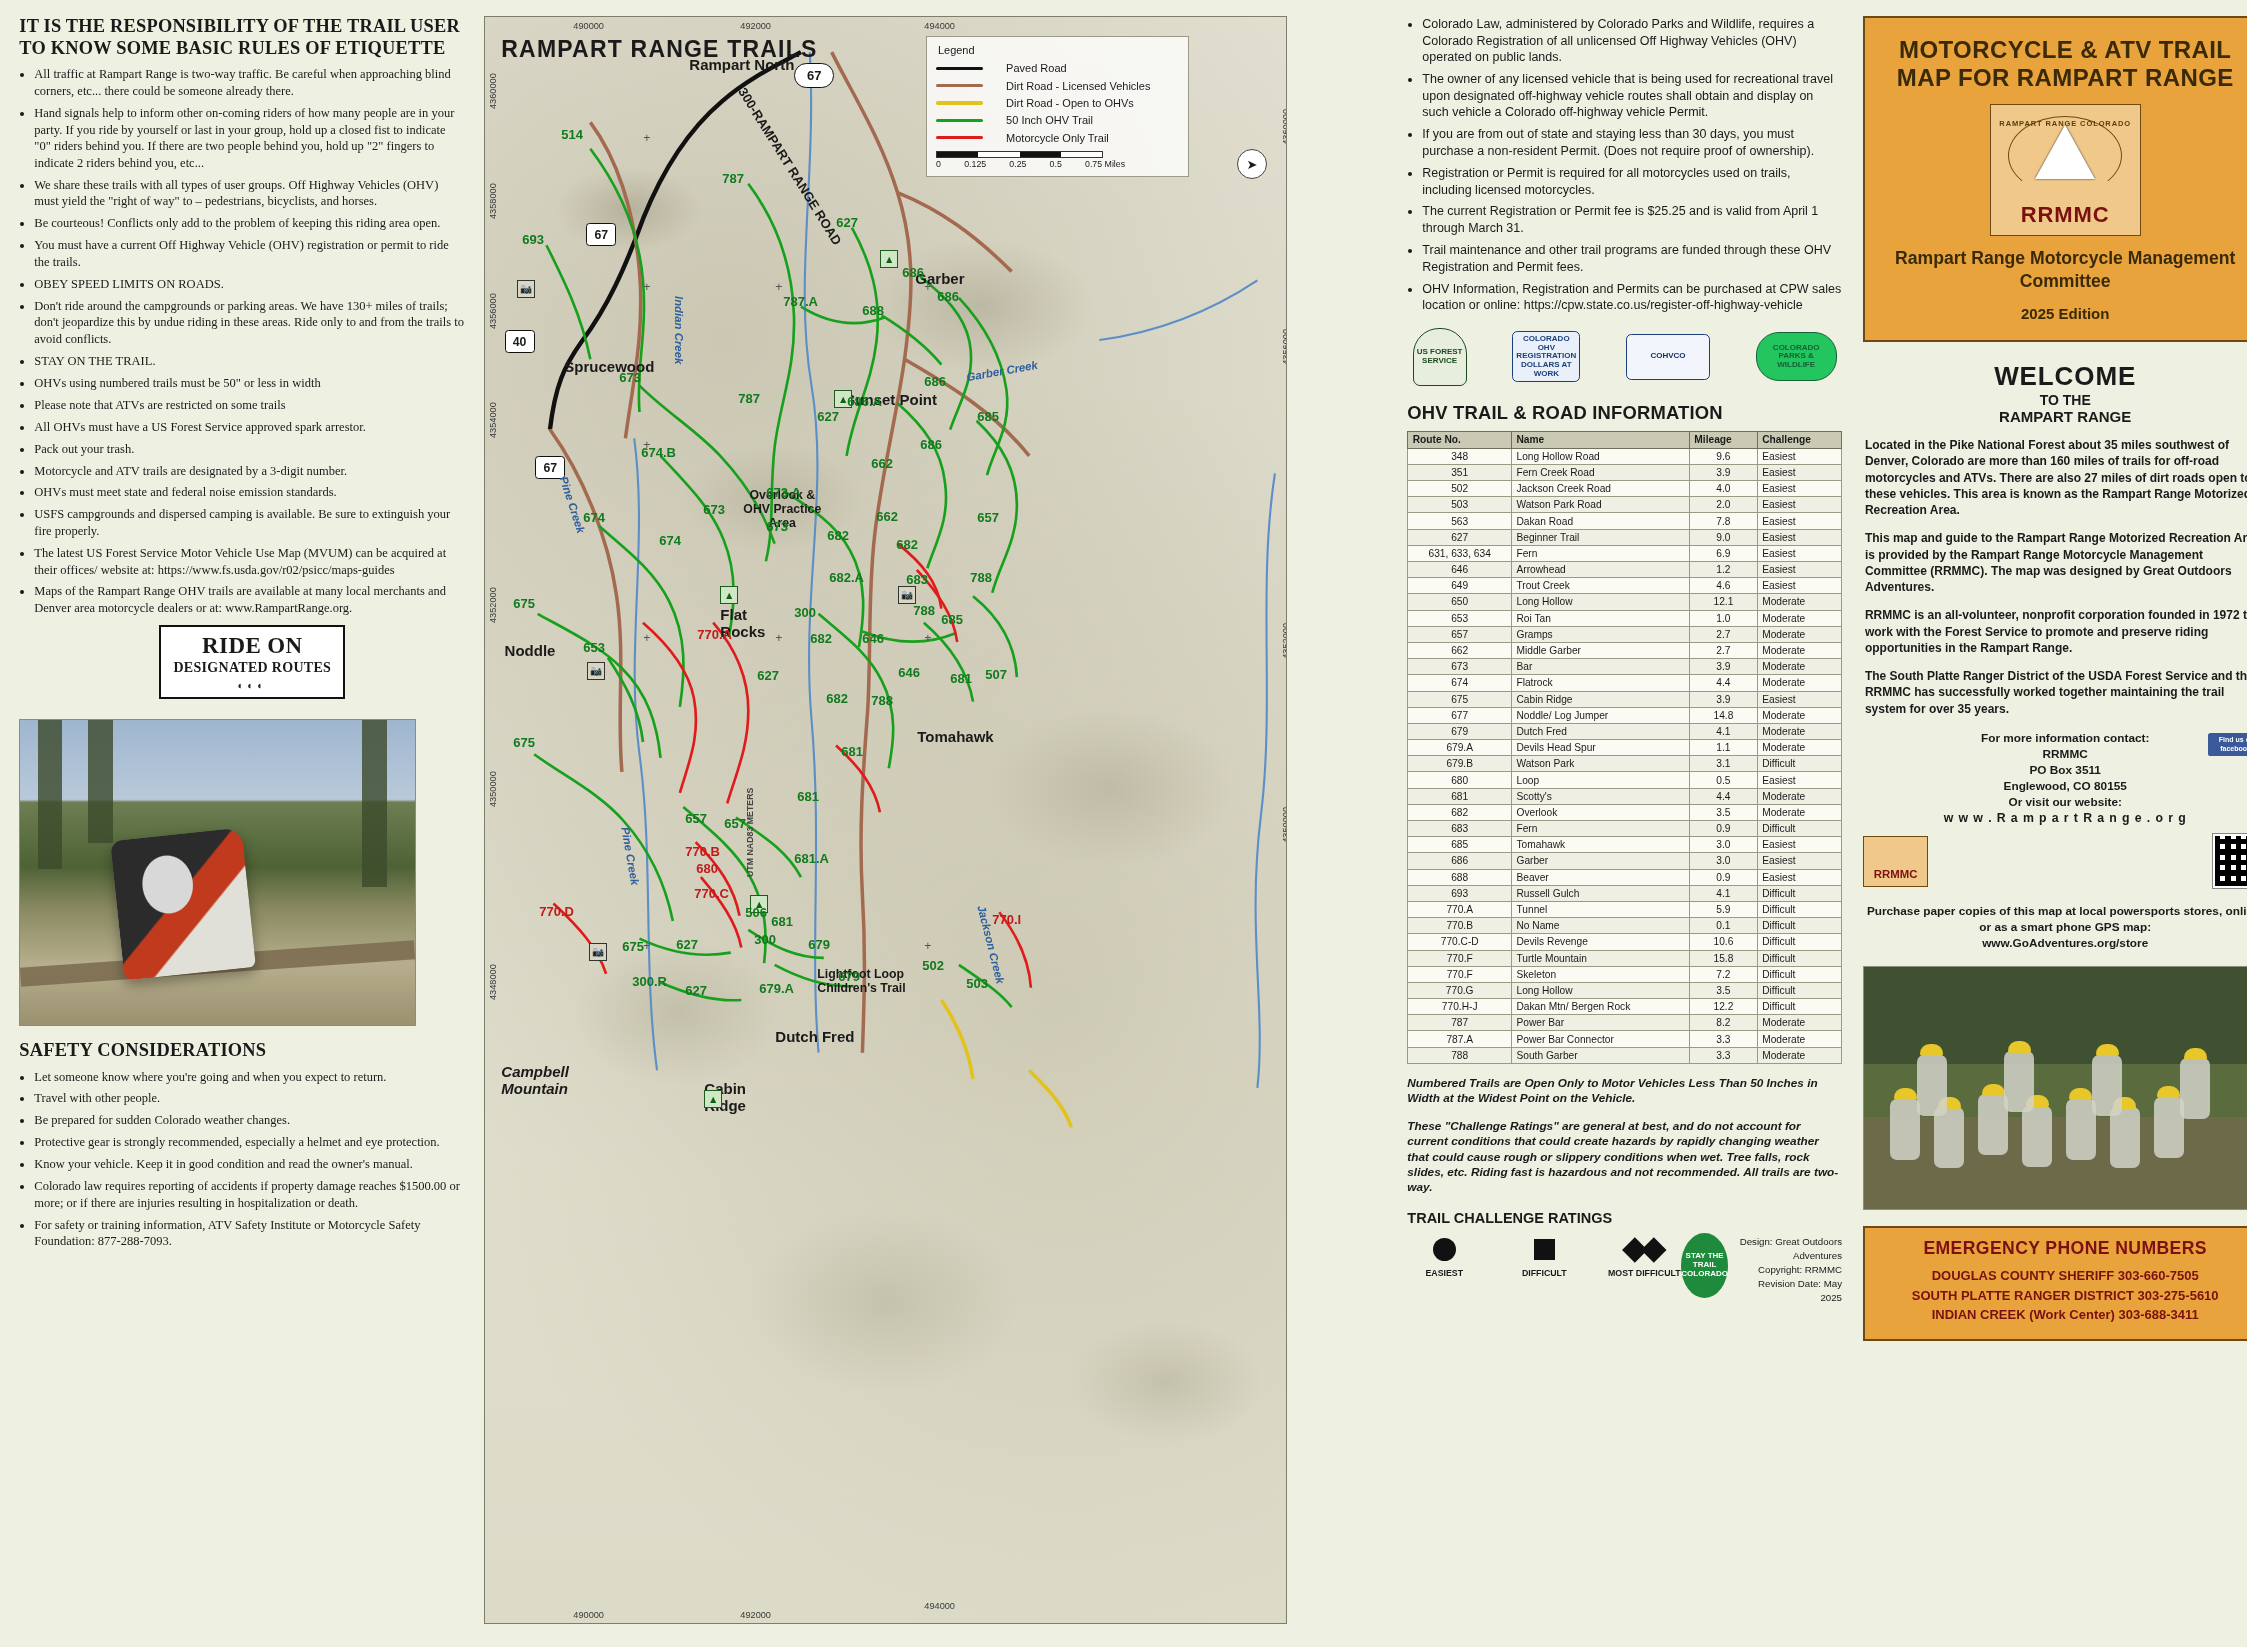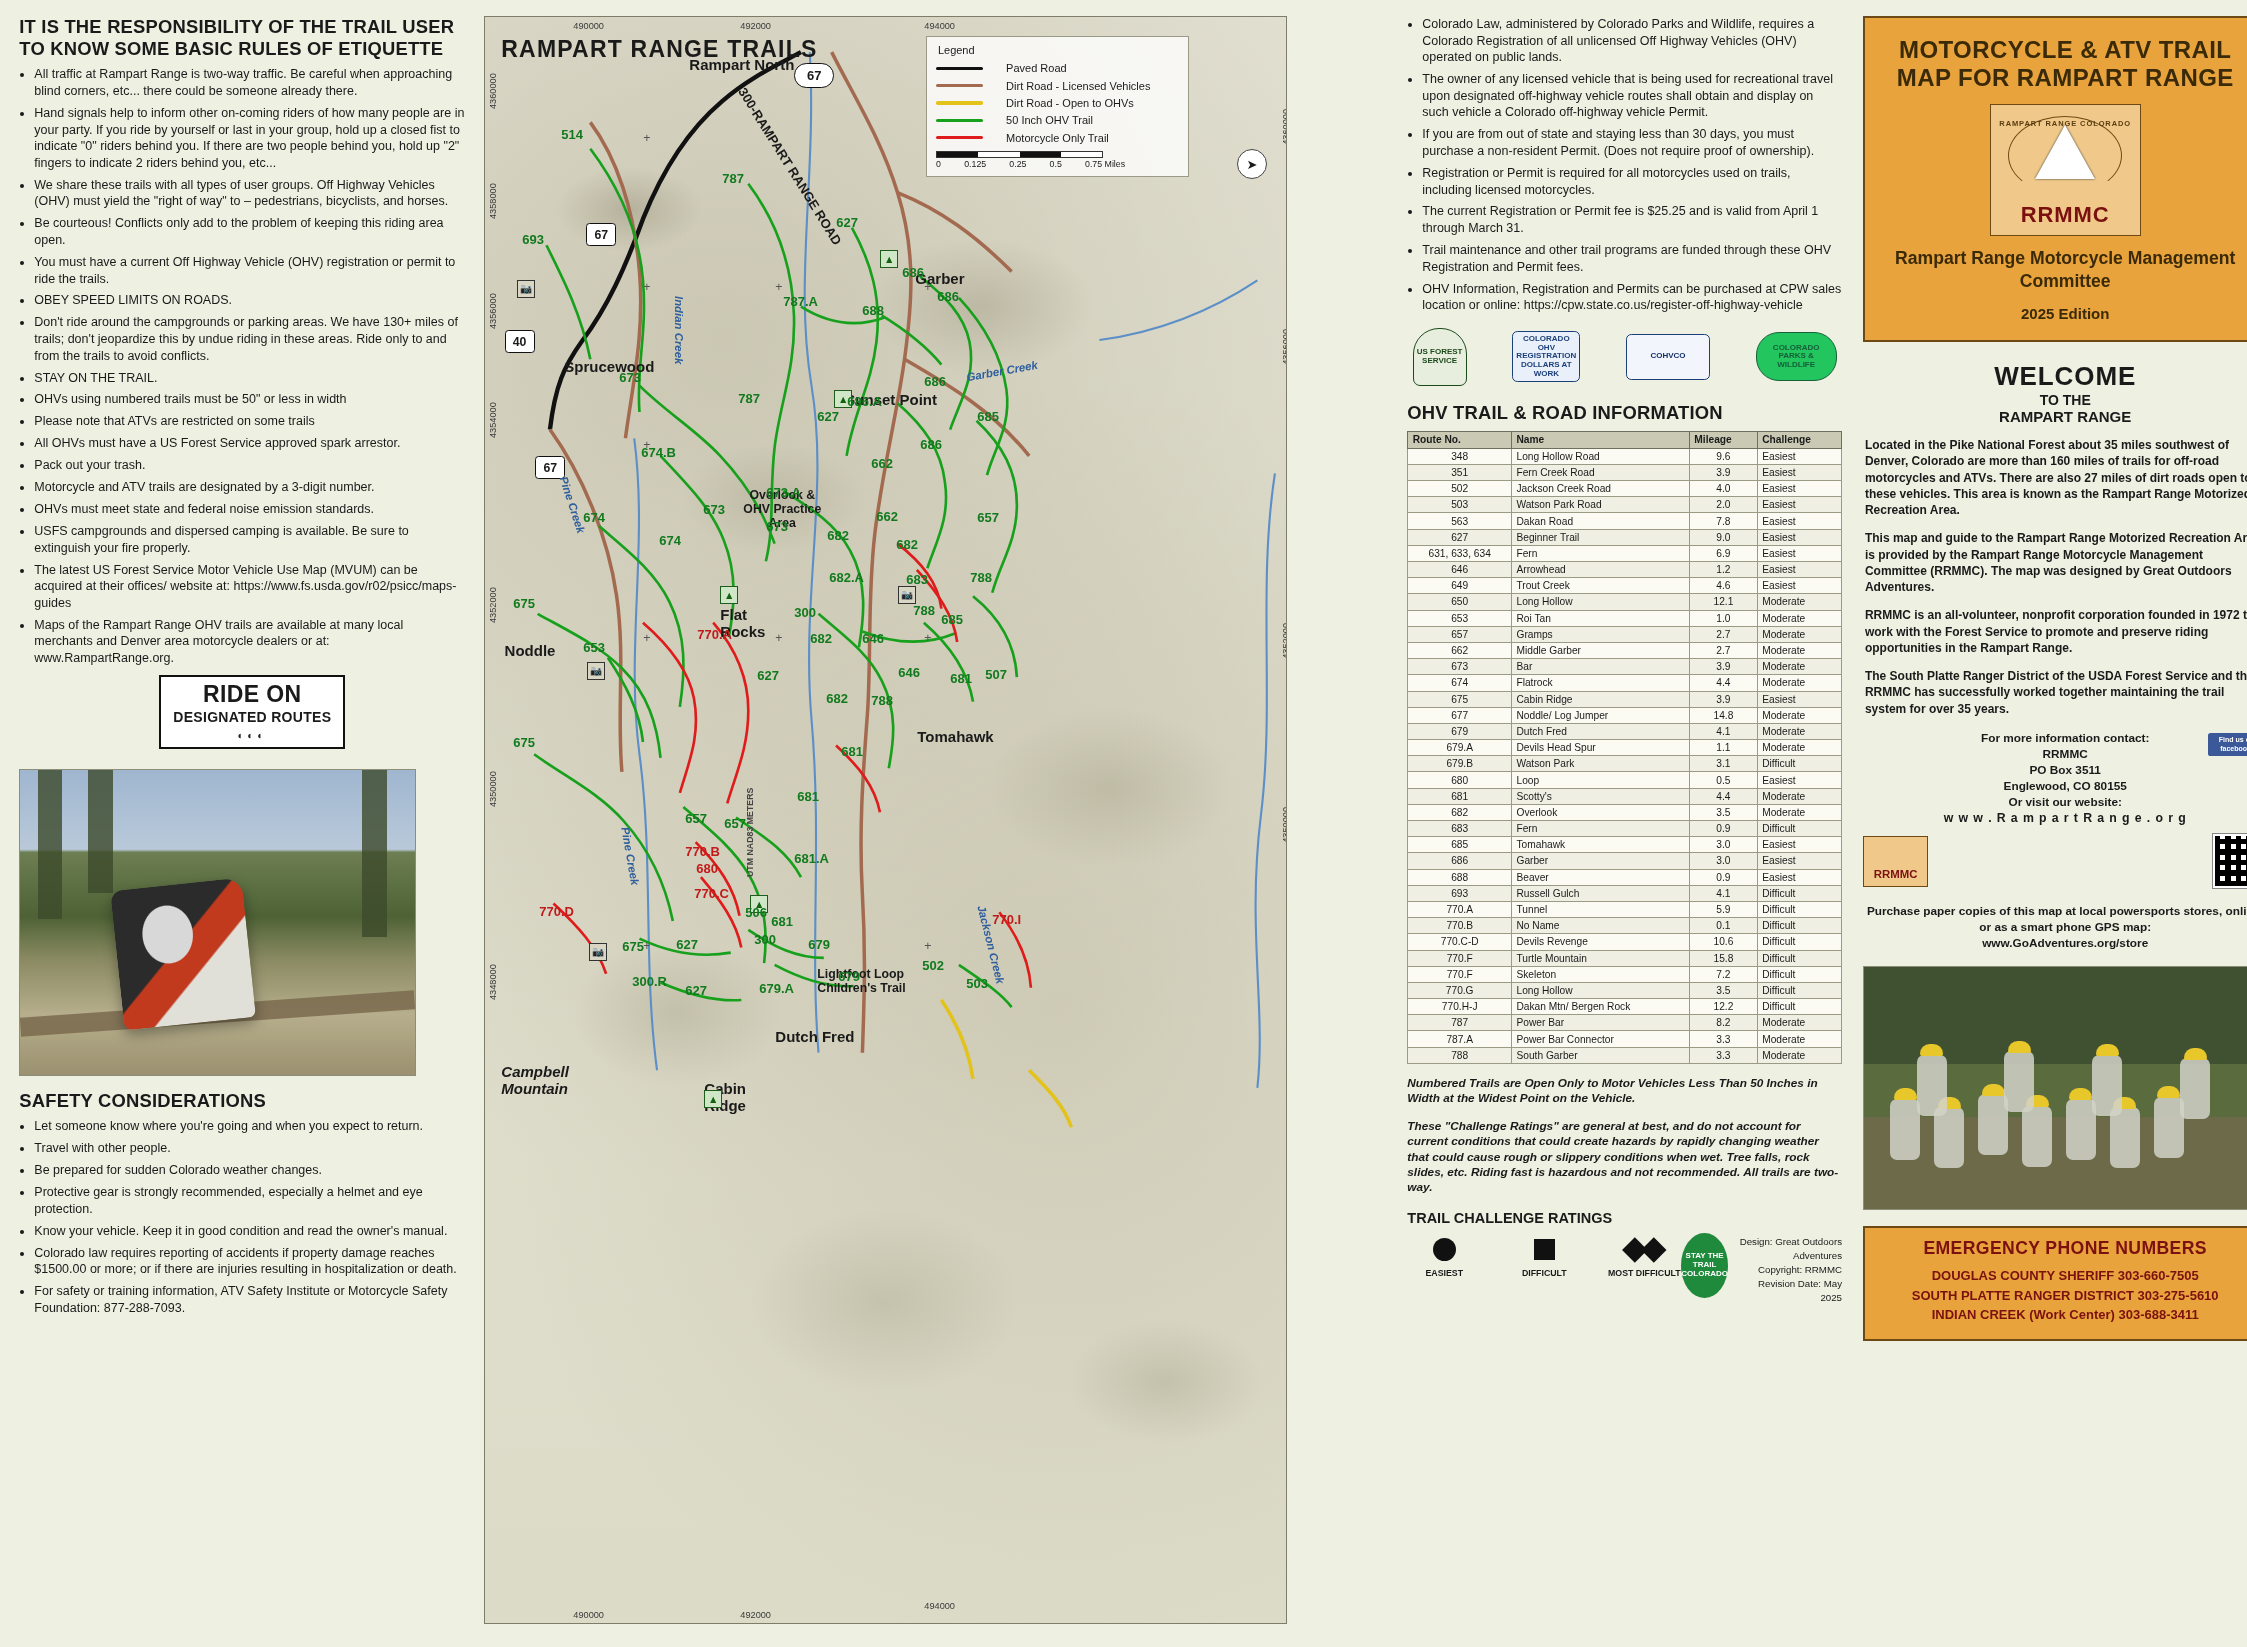--- a/index.html
+++ b/index.html
@@ -32,21 +32,21 @@
   }
   ul.bullets {
     margin: 0;
     padding-left: 15px;
     font-size: 12.5px;
     line-height: 1.33;
   }
   ul.bullets li { margin-bottom: 5.3px; }
 
   
-  .col1 { padding-right: 19.3px; }
+  .col1 { padding-right: 19.3px; font-family: Liberation Serif, serif; }
   .photo {
     width: 397px;
     height: 307px;
     margin: 19.3px 0 14px 0;
     border: 0.9px solid #8d8d7a;
     background: linear-gradient(#9fb6cf 0%, #b9c9da 26%, #6d7f52 27%, #4e6235 48%, #8a8a62 62%, #b6ae8c 80%, #9b9170 100%);
     position: relative;
     overflow: hidden;
   }
   .photo .rider {

